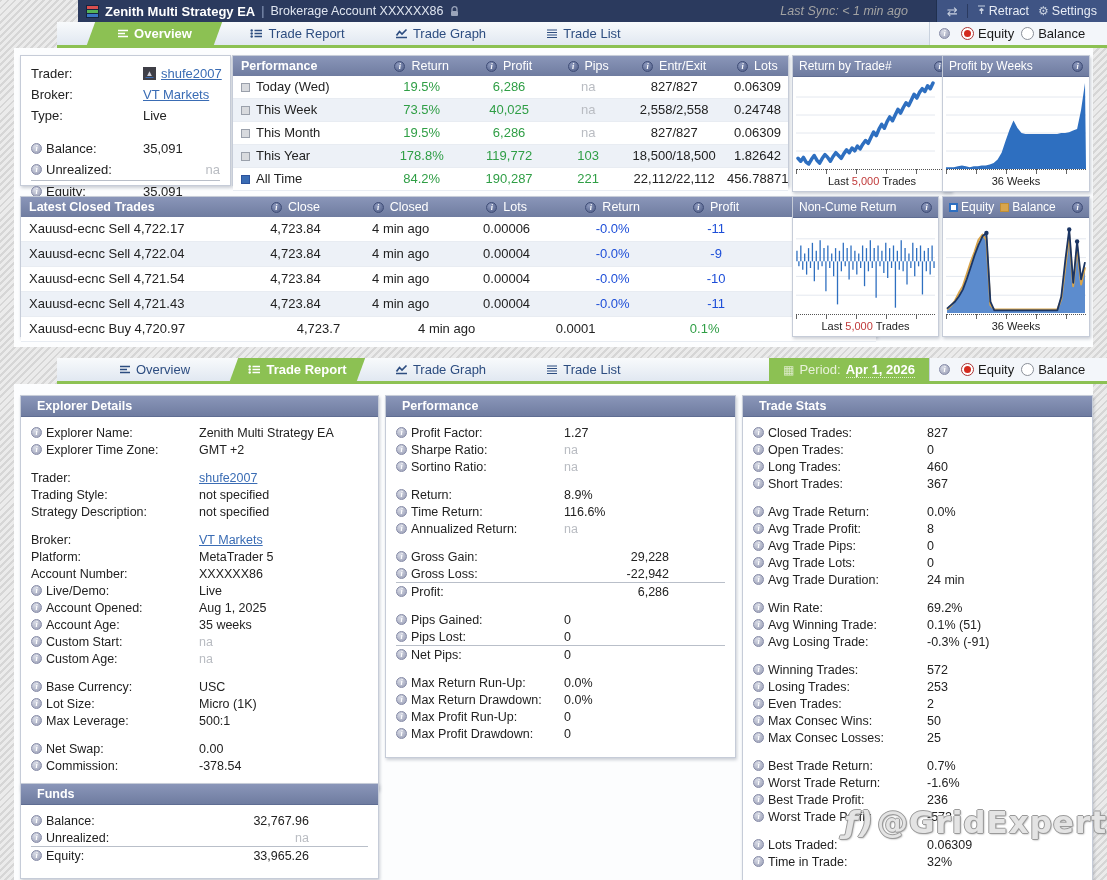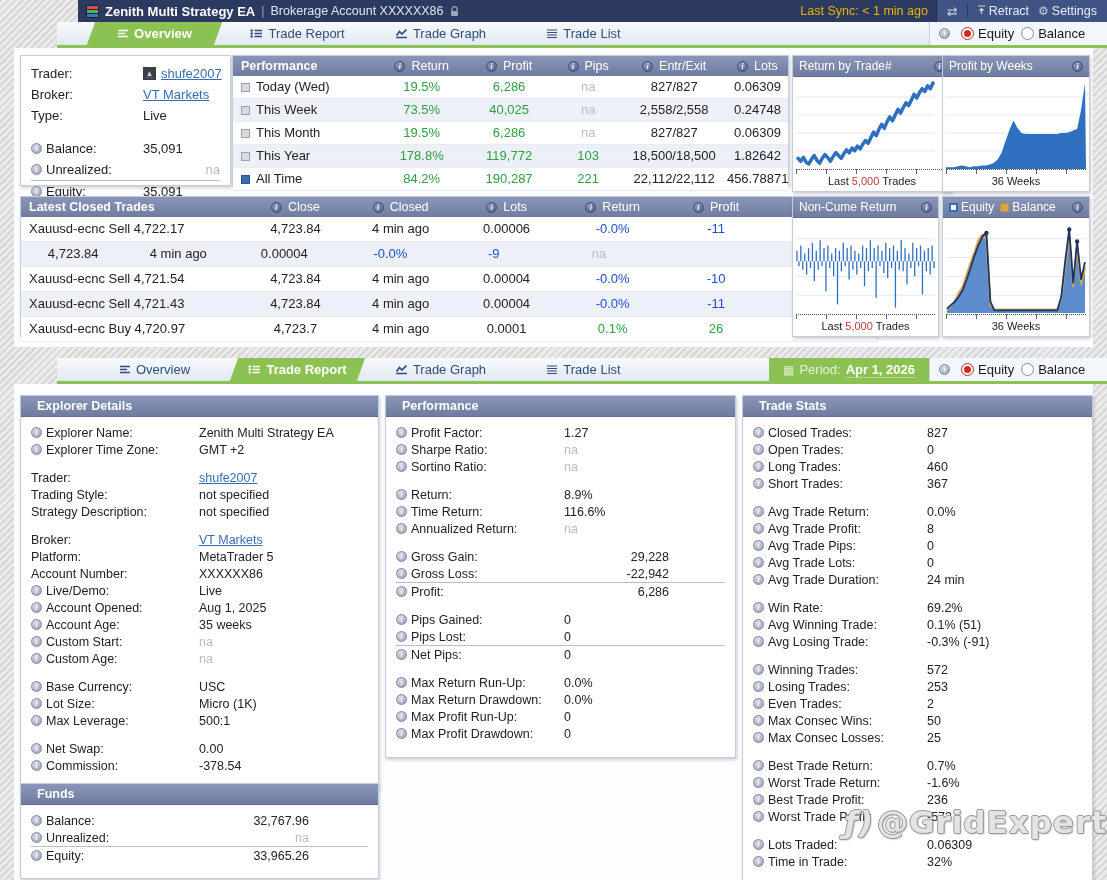--- a/index.html
+++ b/index.html
@@ -10,21 +10,21 @@
   .topbar{position:absolute;left:78px;top:0;right:0;height:22px;background:#2b3a5e;color:#fff;
     display:flex;align-items:center;padding-left:8px;font-size:12.5px;}
   .app-logo{width:13px;height:13px;background:#16243f;display:inline-flex;flex-direction:column;justify-content:space-between;padding:1px;box-sizing:border-box;margin-right:6px;}
   .app-logo i{height:3px;display:block;}
   .app-logo .s1{background:#d94f4f}.app-logo .s2{background:#56b356}.app-logo .s3{background:#3a76c4}
   .app-title{font-weight:bold;font-size:13px;}
   .tb-sep{color:#8fa0c0;margin:0 6px;}
   .tb-sub{color:#dfe5f0;}
   .lock-icon{margin-left:6px;display:inline-flex;}
   .tb-spacer{flex:1;}
-  .last-sync{color:#eab308;margin-right:8px;}
+  .last-sync{color:#a3a3a3;margin-right:28px;font-style:italic;}
   .tb-right{height:22px;background:#3f5484;border-left:1px solid #20304f;display:flex;align-items:center;padding:0 10px;gap:9px;color:#cfd8e8;}
   .tb-btn{background:none;border:none;color:#e8edf6;font-size:12.5px;display:flex;align-items:center;gap:3px;cursor:pointer;font-family:inherit;padding:0;justify-content:center;}
   .tb-div{width:1px;height:14px;background:#2a3a60;}
   .sync-glyph{font-size:13px;color:#c6cfdf;cursor:pointer;}
   .gear-glyph{font-size:12px;color:#c6cfdf;}
   
   .tabrow{position:absolute;left:57px;right:0;height:23px;background:linear-gradient(#f8fafc,#e1e8f1);
     border-bottom:3px solid #8cc153;display:flex;align-items:stretch;}
   #tabrow1{top:22px}#tabrow2{top:358px}
   .tabs{display:flex;padding-left:26px;}
@@ -436,20 +436,23 @@
           <span>Xauusd-ecnc Sell 4,722.17</span>
         </span>
         <span class="cell" style="flex-basis: 12.2%;">4,723.84</span>
         <span class="cell" style="flex-basis: 12.4%;">4 min ago</span>
         <span class="cell" style="flex-basis: 12.4%;">0.00006</span>
         <span class="cell neg" style="flex-basis: 12.4%;">-0.0%</span>
         <span class="cell neg" style="flex-basis: 11.8%;">-11</span>
         <span class="cell na" style="flex-basis: 12.8%;">na</span>
       </div>
       <div class="t-row alt" style="height: 24px; line-height: 24px;">
+        <span class="cell first" style="flex-basis: 26%;">
+          <span>Xauusd-ecnc Sell 4,722.04</span>
+        </span>
         <span class="cell" style="flex-basis: 12.2%;">4,723.84</span>
         <span class="cell" style="flex-basis: 12.4%;">4 min ago</span>
         <span class="cell" style="flex-basis: 12.4%;">0.00004</span>
         <span class="cell neg" style="flex-basis: 12.4%;">-0.0%</span>
         <span class="cell neg" style="flex-basis: 11.8%;">-9</span>
         <span class="cell na" style="flex-basis: 12.8%;">na</span>
       </div>
       <div class="t-row" style="height: 24px; line-height: 24px;">
         <span class="cell first" style="flex-basis: 26%;">
           <span>Xauusd-ecnc Sell 4,721.54</span>
@@ -465,21 +468,21 @@
         <span class="cell first" style="flex-basis: 26%;">
           <span>Xauusd-ecnc Sell 4,721.43</span>
         </span>
         <span class="cell" style="flex-basis: 12.2%;">4,723.84</span>
         <span class="cell" style="flex-basis: 12.4%;">4 min ago</span>
         <span class="cell" style="flex-basis: 12.4%;">0.00004</span>
         <span class="cell neg" style="flex-basis: 12.4%;">-0.0%</span>
         <span class="cell neg" style="flex-basis: 11.8%;">-11</span>
         <span class="cell na" style="flex-basis: 12.8%;">na</span>
       </div>
-      <div class="t-row" style="height: 24px; line-height: 24px;">
+      <div class="t-row" style="height: 24px; line-height: 24px; gap: 23px;">
         <span class="cell first" style="flex-basis: 26%;">
           <span>Xauusd-ecnc Buy 4,720.97</span>
         </span>
         <span class="cell" style="flex-basis: 12.2%;">4,723.7</span>
         <span class="cell" style="flex-basis: 12.4%;">4 min ago</span>
         <span class="cell" style="flex-basis: 12.4%;">0.0001</span>
         <span class="cell pos" style="flex-basis: 12.4%;">0.1%</span>
         <span class="cell pos" style="flex-basis: 11.8%;">26</span>
         <span class="cell na" style="flex-basis: 12.8%;">na</span>
       </div>

